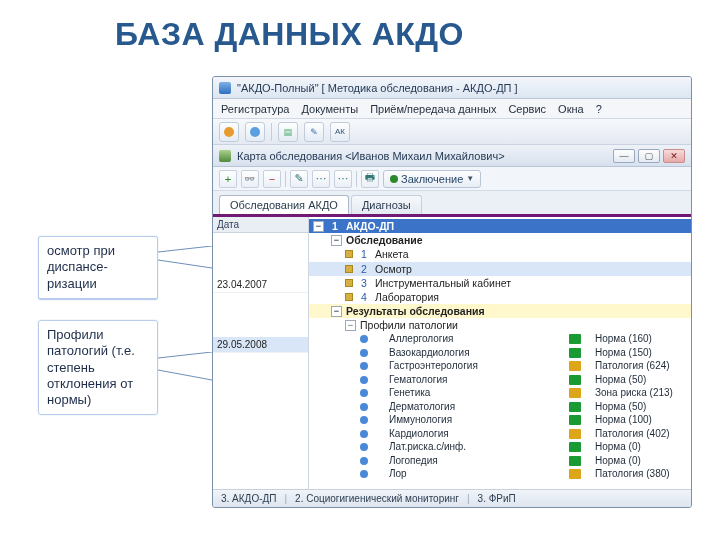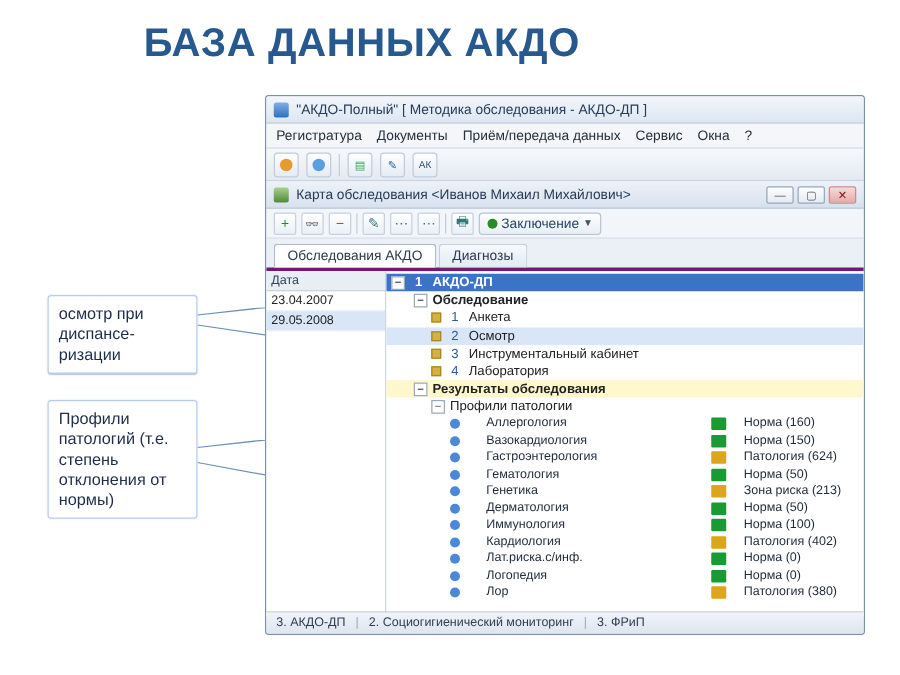--- a/index.html
+++ b/index.html
@@ -136,21 +136,21 @@
   }
   .datecol {
     width: 96px; border-right:1px solid #cfd7e2;
     display:flex;flex-direction:column;
   }
   .datecol .hd {
     background:#e9eef5; border-bottom:1px solid #cad3df;
     padding:2px 4px; font-size:10px; color:#324357;
   }
   .datecol .cell {
-    padding:2px 4px; font-size:10px; border-bottom:1px solid #eef1f5;
+    padding:2px 4px; font-size:10px; border-bottom:1px solid #eef1f5;margin-top:44px;
   }
   .datecol .cell.sel { background:#d8e6f7; }
   .tree {
     flex:1; overflow:auto; font-size:10.5px; line-height:1.35;
     padding: 2px 0;
   }
   .tree .row {
     display:flex; align-items:center; gap:4px;
     padding:0 4px; white-space:nowrap;
   }

